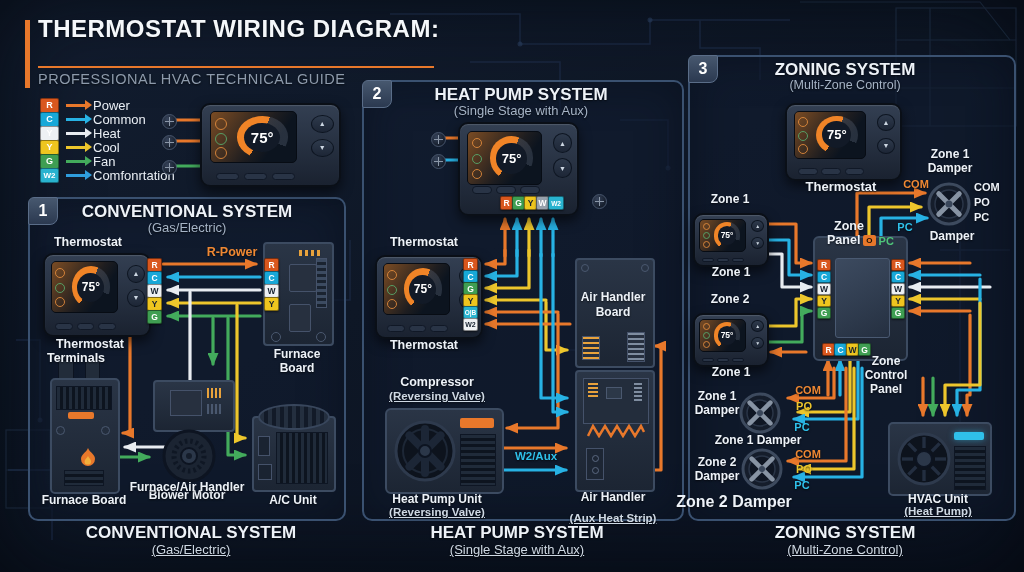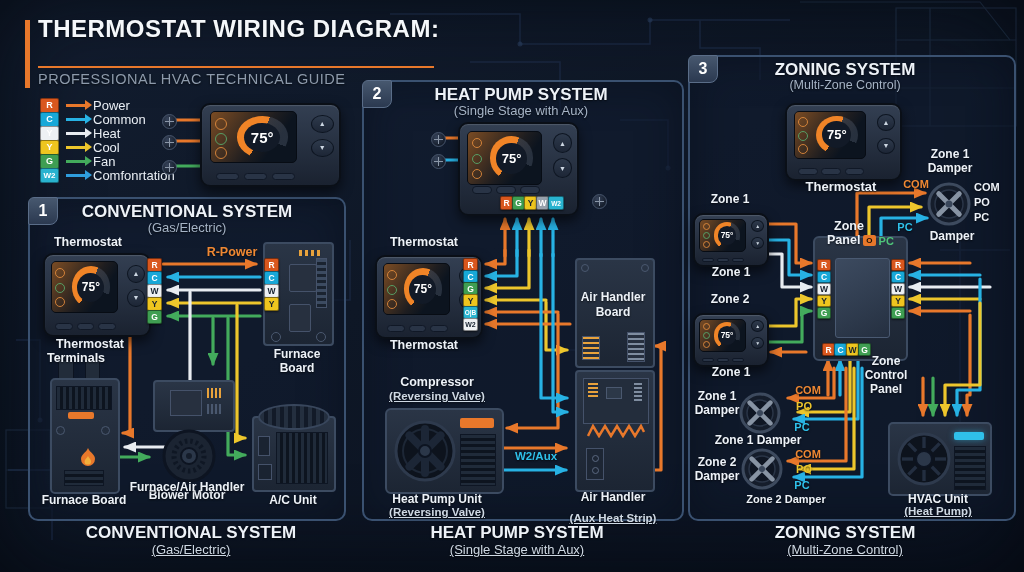--- a/index.html
+++ b/index.html
@@ -565,21 +565,21 @@
     <circle cx="21" cy="21" r="13" fill="#0f1623" stroke="#2a3547" stroke-width="1.5"></circle>
     <g fill="#8793a3">
       <rect x="18.7" y="4" width="4.6" height="34" rx="2.3" transform="rotate(45 21 21)"></rect>
       <rect x="18.7" y="4" width="4.6" height="34" rx="2.3" transform="rotate(-45 21 21)"></rect>
     </g>
     <circle cx="21" cy="21" r="3" fill="#39465a"></circle>
   </svg>
   <div class="lbl" style="left:808px;top:448px;font-size:11px;color:#ef8833;">COM</div>
   <div class="lbl" style="left:804px;top:463px;font-size:11px;color:#edc62c;">PO</div>
   <div class="lbl" style="left:802px;top:479px;font-size:11px;color:#2fc0ea;">PC</div>
-  <div class="lbl" style="left:786px;top:493px;font-size:11px;">Zone 2 Damper</div>
+  <div class="lbl" style="left:734px;top:493px;font-size:16px;">Zone 2 Damper</div>
 
   <div class="comp boardbox" style="left:888px;top:422px;width:100px;height:70px;border-radius:5px;">
     <svg class="abs" width="56" height="56" style="left:6px;top:7px;">
       <circle cx="28" cy="28" r="25" fill="#0d131d" stroke="#2e3a4d" stroke-width="3"></circle>
       <g stroke="#232e40" stroke-width="3.4">
         <line x1="28" y1="6" x2="28" y2="17"></line>
           <line x1="28" y1="39" x2="28" y2="50"></line>
         <line x1="6" y1="28" x2="17" y2="28"></line>
           <line x1="39" y1="28" x2="50" y2="28"></line>
         <line x1="12.4" y1="12.4" x2="20.2" y2="20.2"></line>

